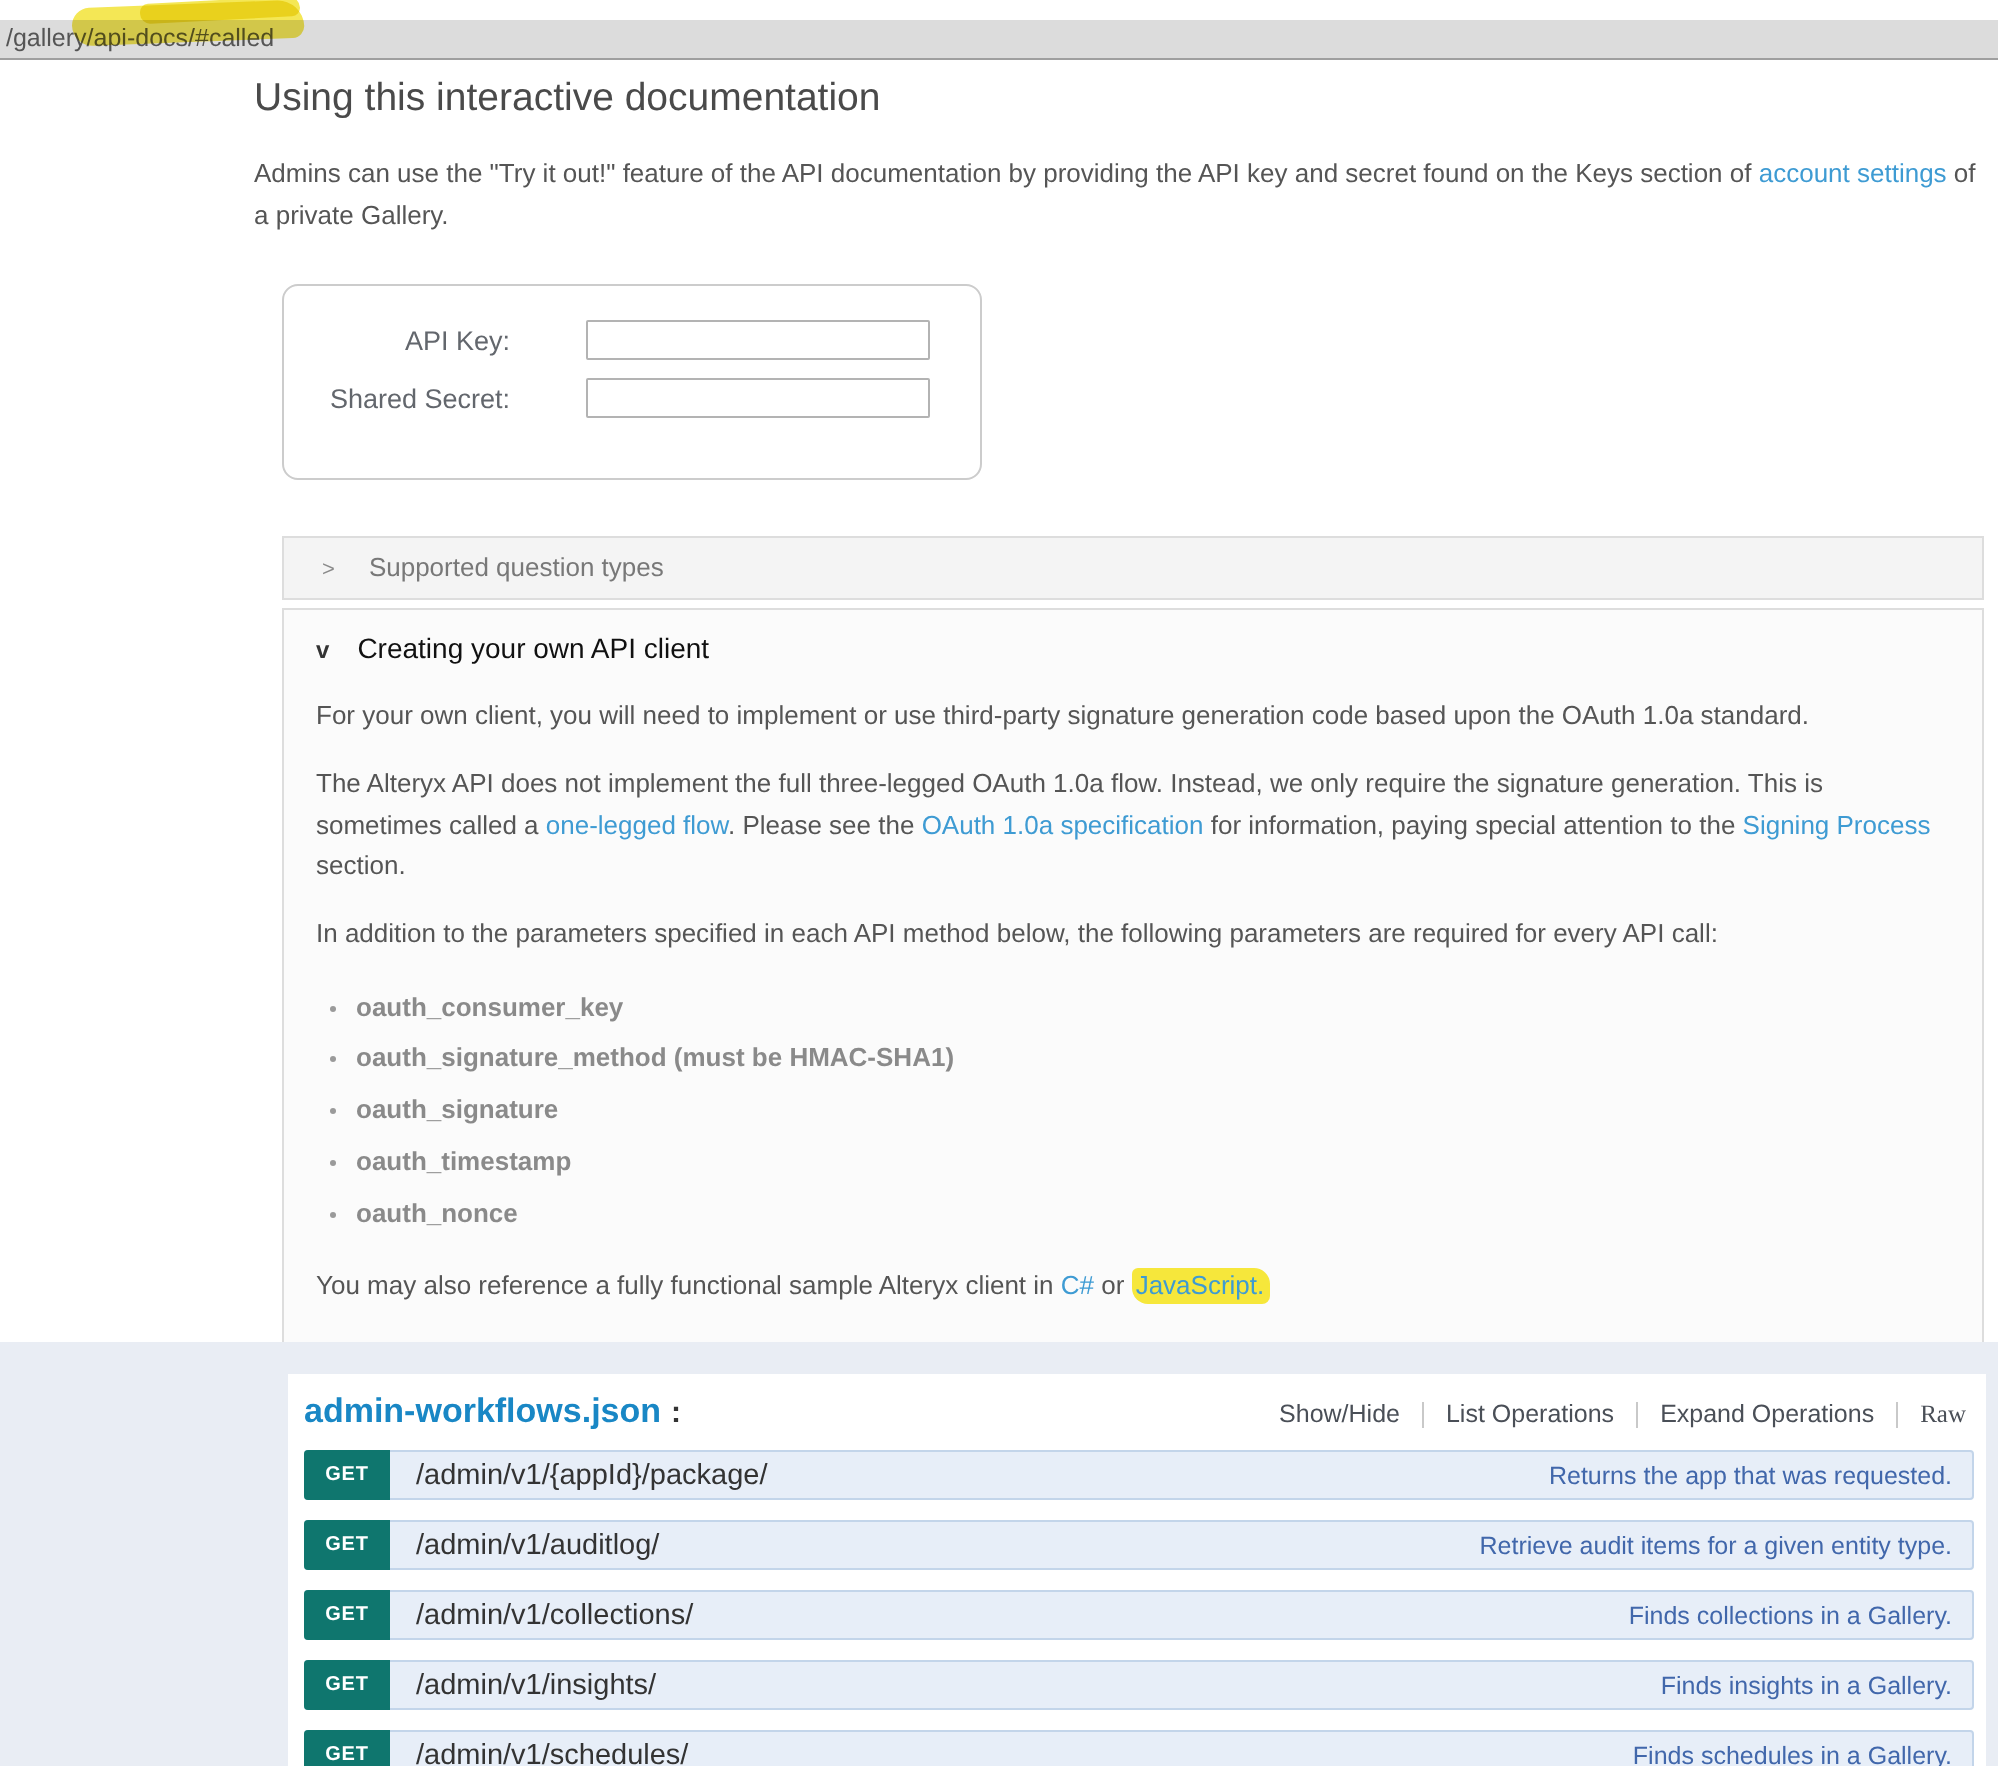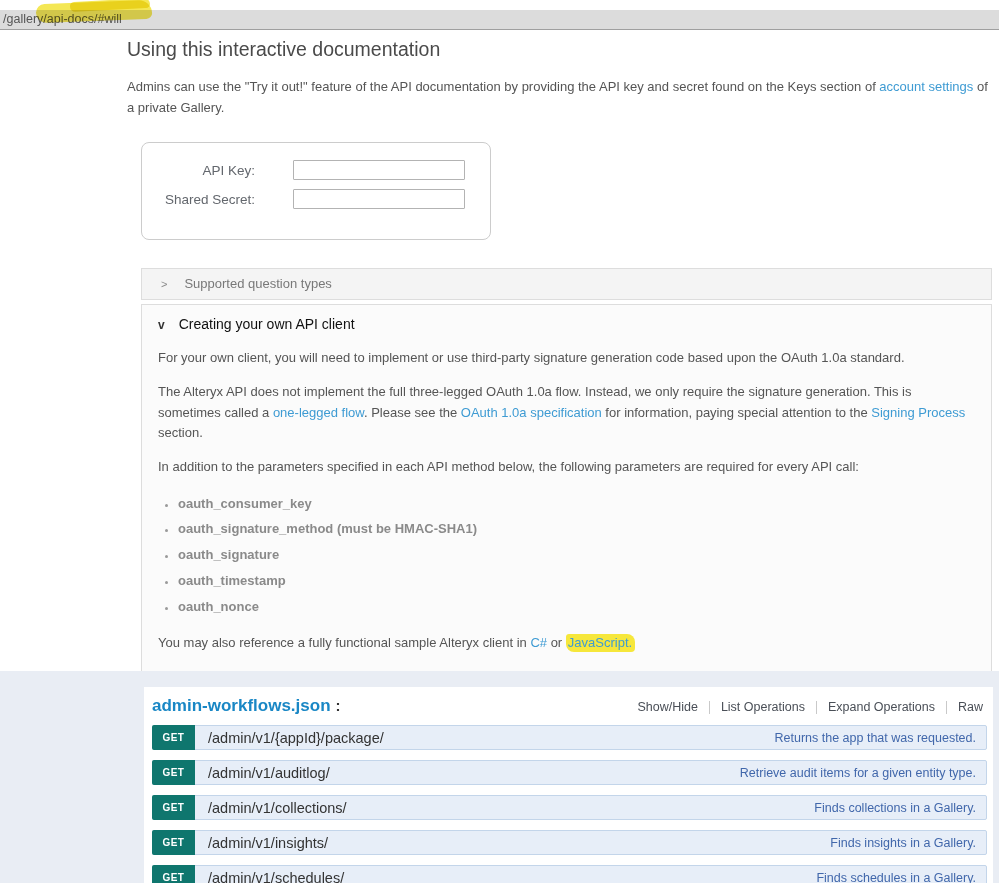--- a/index.html
+++ b/index.html
@@ -64,40 +64,40 @@
     background: #e9edf4; }
   .panel { position: absolute; left: 144px; top: 16px; width: 849px; height: 212px;
     background: #fff; padding: 9px 6px 0 8px; }
   .res-head { display: flex; align-items: baseline; margin-bottom: 9px; }
   .res-title { font-size: 17px; font-weight: 700; color: #1987c5; cursor: pointer; }
   .res-suffix { font-size: 15px; font-weight: 700; color: #333; margin-left: 5px; }
   .res-actions { margin-left: auto; display: flex; align-items: center;
     font-size: 12.5px; color: #4a4f57; }
   .res-actions a { color: #4a4f57; text-decoration: none; cursor: pointer;
     padding: 0 11px; }
-  .res-actions a:last-child { padding-right: 4px; }
+  .res-actions a:last-child { padding-right: 4px; font-family: Liberation Serif, serif; }
   .res-actions .sep { width: 1px; height: 13px; background: #c9c9c9; }
 
   .ep-row { position: relative; display: flex; align-items: center; height: 25px;
     background: #e7eef8; border: 1px solid #c3d5ea; border-radius: 2px;
     margin-bottom: 10px; cursor: pointer; }
   .ep-badge { flex: none; width: 43px; height: 25px; margin: -1px 0 -1px -1px;
     background: #0f766e; border-radius: 2px 0 0 2px; color: #fff; font-size: 10px;
     font-weight: 700; letter-spacing: .4px; display: flex; align-items: center;
     justify-content: center; }
   .ep-path { margin-left: 13px; font-size: 14.5px; color: #333;
     text-decoration: none; }
   .ep-desc { margin-left: auto; margin-right: 10px; font-size: 12.5px;
     color: #4167ab; text-decoration: none; }
 </style>
 </head>
 <body>
 
 <div class="topbar">
-  <span>/gallery/api-docs/#will</span>
+  <span>/gallery/api-docs/#called</span>
 </div>
 <div class="marker marker-top"></div>
 <div class="marker marker-top2"></div>
 
 <div class="content">
 
   <h1 class="page-title">Using this interactive documentation</h1>
 
   <p class="intro"><span>Admins can use the "Try it out!" feature of the API documentation by providing the API key and secret found on the Keys section of </span><a class="lnk">account settings</a><span> of a private Gallery.</span></p>
 

